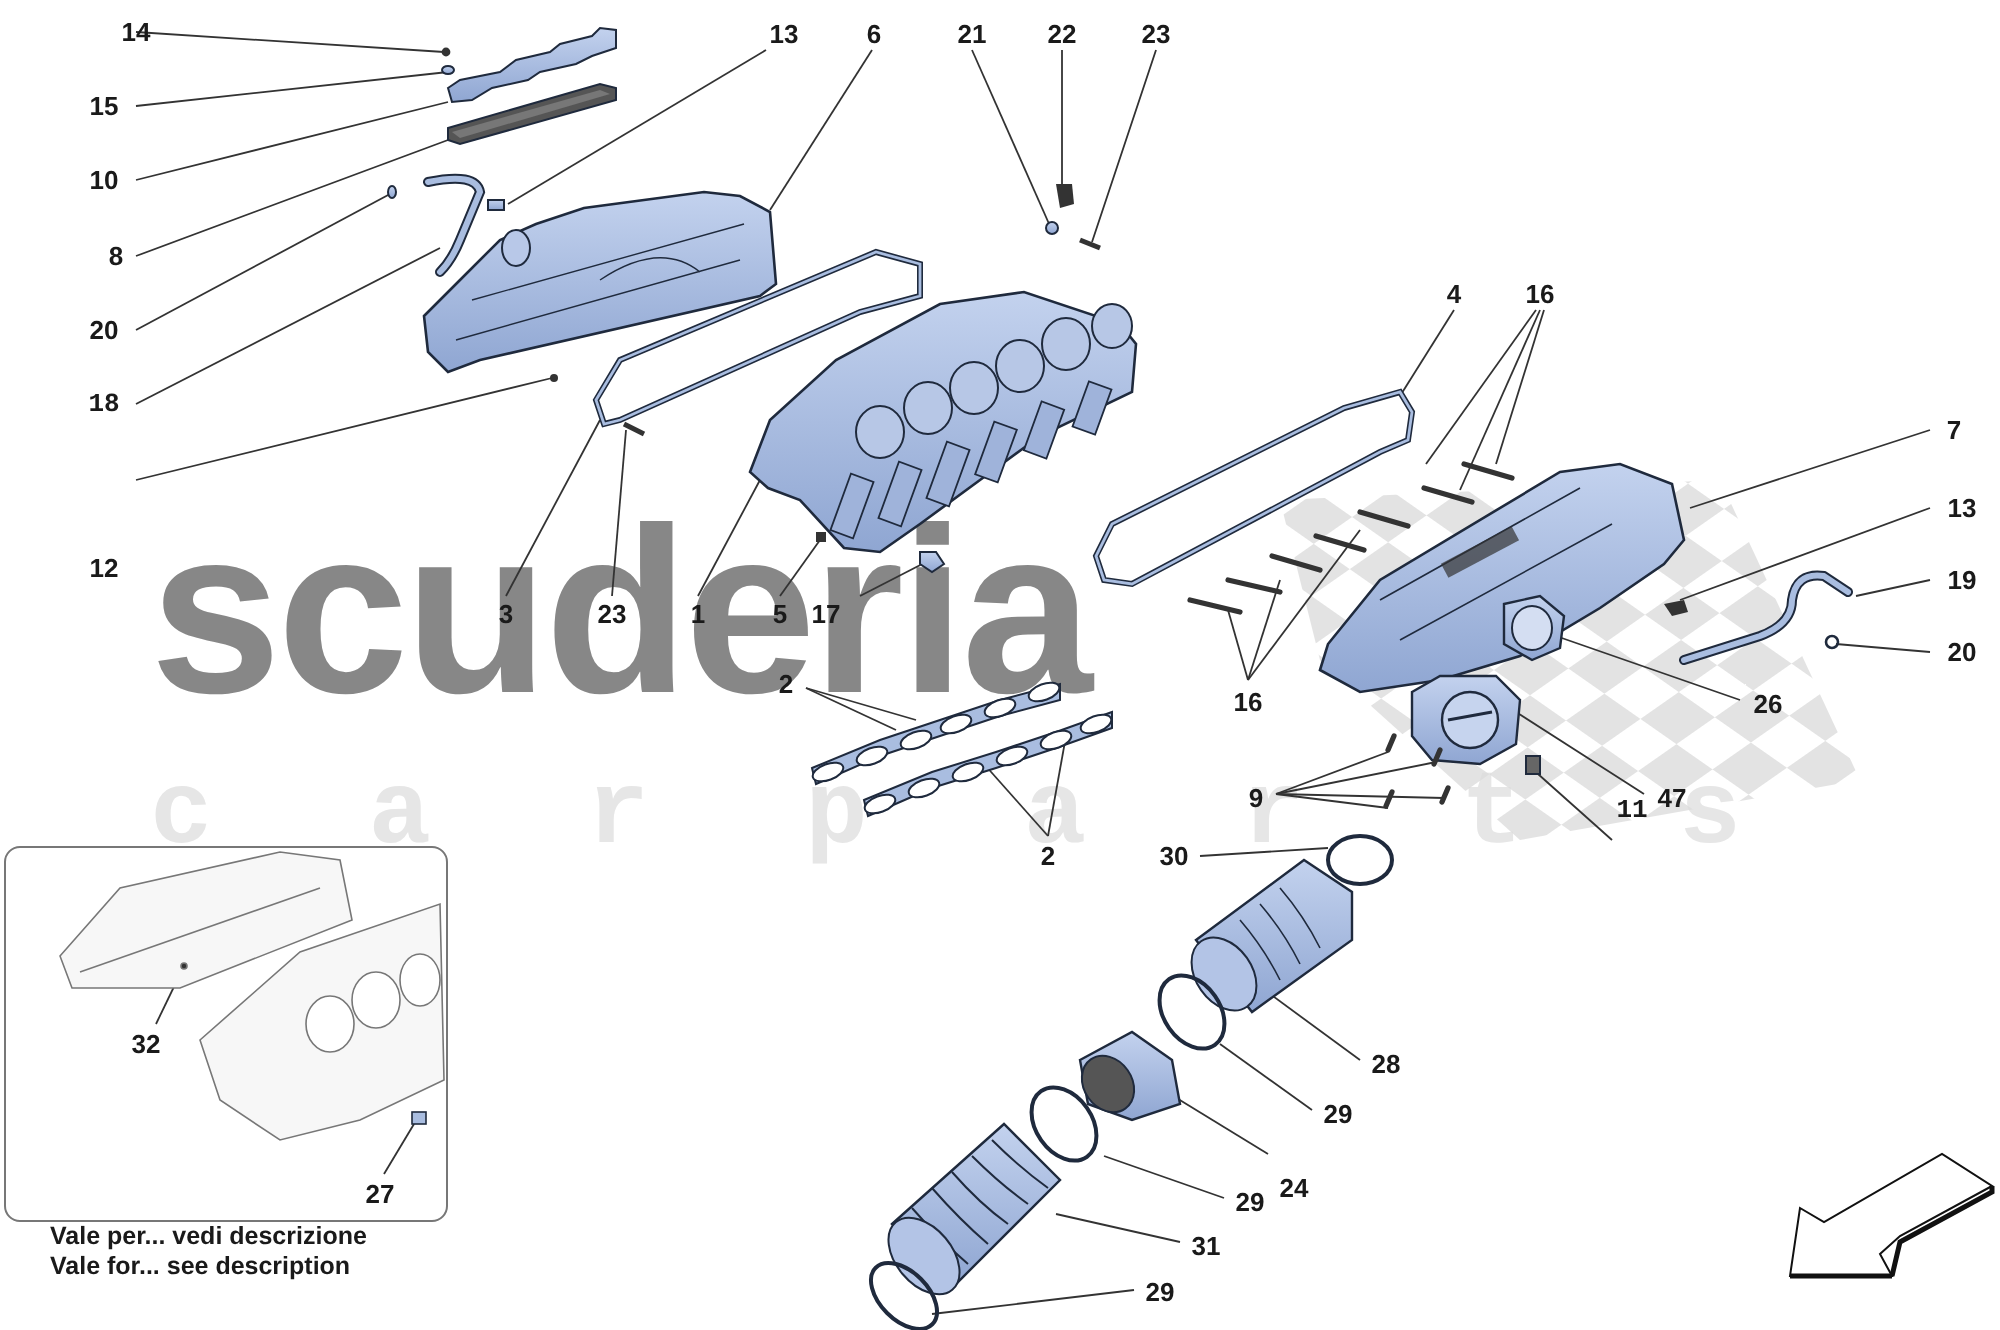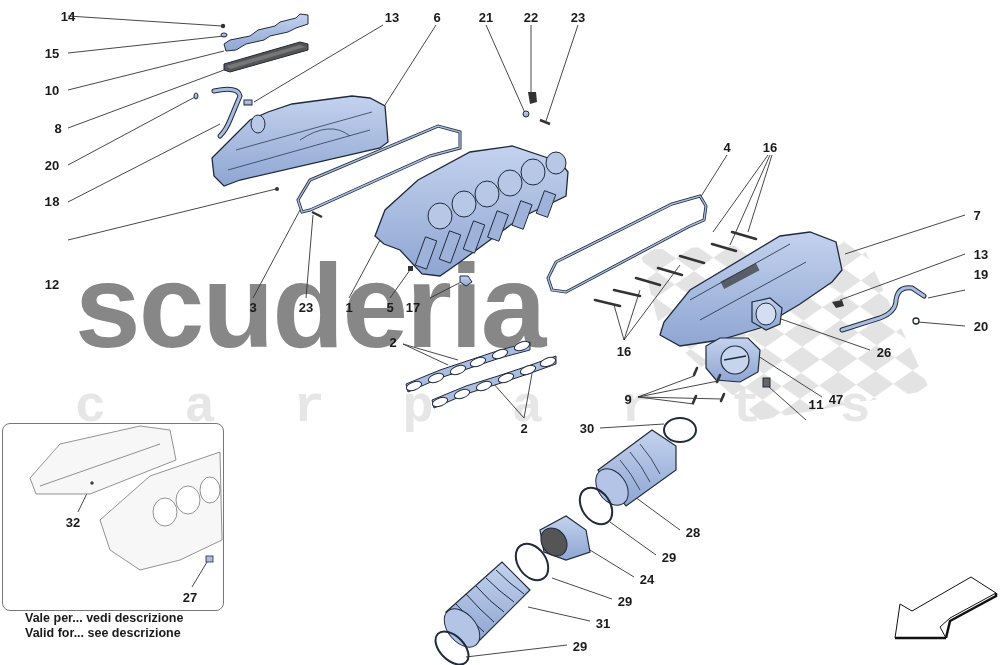--- a/index.html
+++ b/index.html
@@ -316,21 +316,21 @@
   <g>
     <polygon points="996,593 950,618 940,627 946,638 895,638 900,604 912,611 971,577" fill="#fff" stroke="#111" stroke-width="1"></polygon>
     <polyline points="996,593 996,596 950,621 946,638" fill="none" stroke="#111" stroke-width="2.5"></polyline>
     <line x1="895" y1="638" x2="946" y2="638" stroke="#111" stroke-width="2.5"></line>
   </g>
 </svg>
 
 <div class="inset"></div>
 <div class="inset-note">
   <div>Vale per... vedi descrizione</div>
-  <div>Valid for... see descrizione</div>
+  <div>Vale for... see description</div>
 </div>
 
 <div id="callouts">
     <div class="callout" style="left: 68px; top: 16px;">14</div>
     <div class="callout" style="left: 52px; top: 53px;">15</div>
     <div class="callout" style="left: 52px; top: 90px;">10</div>
     <div class="callout" style="left: 58px; top: 128px;">8</div>
     <div class="callout" style="left: 52px; top: 165px;">20</div>
     <div class="callout" style="left: 52px; top: 202px; font-family: Liberation Mono, monospace;">18</div>
     <div class="callout" style="left: 52px; top: 240px; margin-top: 44px;">12</div>
@@ -343,29 +343,29 @@
     <div class="callout" style="left: 306px; top: 307px;">23</div>
     <div class="callout" style="left: 349px; top: 307px;">1</div>
     <div class="callout" style="left: 390px; top: 307px;">5</div>
     <div class="callout" style="left: 413px; top: 307px;">17</div>
     <div class="callout" style="left: 393px; top: 342px;">2</div>
     <div class="callout" style="left: 524px; top: 428px;">2</div>
     <div class="callout" style="left: 727px; top: 147px;">4</div>
     <div class="callout" style="left: 770px; top: 147px;">16</div>
     <div class="callout" style="left: 977px; top: 215px;">7</div>
     <div class="callout" style="left: 981px; top: 254px;">13</div>
-    <div class="callout" style="left: 981px; top: 274px; text-align: center;">19</div>
+    <div class="callout" style="left: 981px; top: 290px; text-align: center;">19</div>
     <div class="callout" style="left: 981px; top: 326px;">20</div>
     <div class="callout" style="left: 624px; top: 351px;">16</div>
     <div class="callout" style="left: 884px; top: 352px;">26</div>
     <div class="callout" style="left: 628px; top: 399px;">9</div>
     <div class="callout" style="left: 836px; top: 399px;">47</div>
     <div class="callout" style="left: 816px; top: 405px; font-family: Liberation Mono, monospace;">11</div>
     <div class="callout" style="left: 587px; top: 428px;">30</div>
     <div class="callout" style="left: 693px; top: 532px;">28</div>
     <div class="callout" style="left: 669px; top: 557px;">29</div>
-    <div class="callout" style="left: 647px; top: 579px;">24</div>
+    <div class="callout" style="left: 647px; top: 594px;">24</div>
     <div class="callout" style="left: 625px; top: 601px;">29</div>
     <div class="callout" style="left: 603px; top: 623px;">31</div>
     <div class="callout" style="left: 580px; top: 646px;">29</div>
     <div class="callout" style="left: 73px; top: 522px;">32</div>
     <div class="callout" style="left: 190px; top: 597px;">27</div>
   </div>
 
 </body></html>

